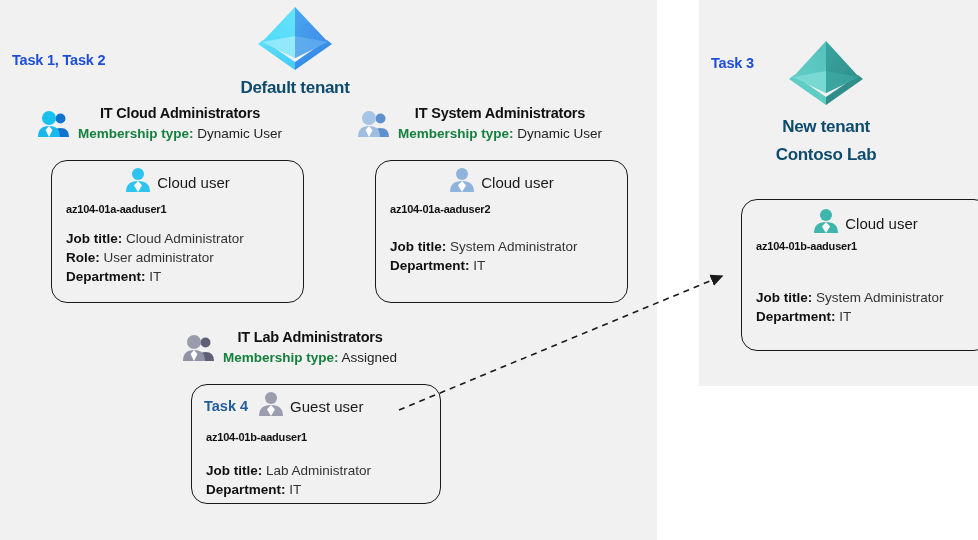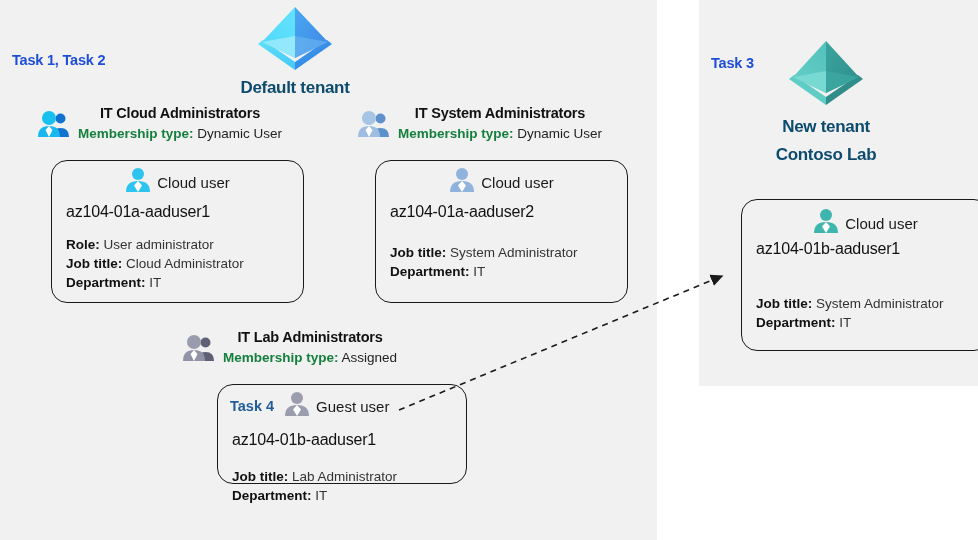--- a/index.html
+++ b/index.html
@@ -105,39 +105,39 @@
     margin-right: 10px;
     white-space: nowrap;
   }
   .card-head .user-type {
     font-size: 15px;
     color: #1a1a1a;
     margin-left: 6px;
     white-space: nowrap;
   }
   .card-name {
-    font-weight: normal;
-    font-size: 16px;
+    font-weight: bold;
+    font-size: 11px;
     color: #111;
     letter-spacing: -0.2px;
     padding-left: 14px;
     white-space: nowrap;
   }
   .card-attrs {
     padding-left: 14px;
     font-size: 13.5px;
     color: #333;
     line-height: 1.42;
   }
   .card-attrs b { color: #111; }
   .card-attrs div { white-space: nowrap; }
 
   #card-aaduser1  { left: 22px;  top: 160px; width: 253px; height: 143px; }
   #card-aaduser2  { left: 346px; top: 160px; width: 253px; height: 143px; }
-  #card-guest     { left: 188px; top: 384px; width: 250px; height: 100px; }
+  #card-guest     { left: 162px; top: 384px; width: 250px; height: 120px; }
   #card-bnewuser  { left: 712px; top: 199px; width: 249px; height: 152px; }
 
   #card-aaduser1 .card-name  { margin-top: 4px; }
   #card-aaduser1 .card-attrs { margin-top: 14px; }
   #card-aaduser2 .card-name  { margin-top: 4px; }
   #card-aaduser2 .card-attrs { margin-top: 22px; }
   #card-guest .card-name     { margin-top: 8px; }
   #card-guest .card-attrs    { margin-top: 18px; }
   #card-bnewuser .card-head  { margin-top: 6px; }
   #card-bnewuser .card-name  { margin-top: 0px; }
@@ -282,22 +282,22 @@
       <svg width="26" height="26" viewBox="0 0 26 26" aria-hidden="true">
         <circle cx="13" cy="7" r="6" fill="#2ec4f0"></circle>
         <path d="M1 25 q0-11 12-11 q12 0 12 11 z" fill="#2ec4f0"></path>
         <path d="M13 14 l-4 4.5 l4 6.5 l4-6.5 z" fill="#ffffff"></path>
       </svg>
     </span>
     <span class="user-type">Cloud user</span>
   </div>
   <div class="card-name">az104-01a-aaduser1</div>
   <div class="card-attrs">
+    <div><b>Job title:</b> <span>Cloud Administrator</span></div>
     <div><b>Role:</b> <span>User administrator</span></div>
-    <div><b>Job title:</b> <span>Cloud Administrator</span></div>
     <div><b>Department:</b> <span>IT</span></div>
   </div>
 </div>
 
 <div class="card" id="card-aaduser2">
   <div class="card-head">
     <span>
       <svg width="26" height="26" viewBox="0 0 26 26" aria-hidden="true">
         <circle cx="13" cy="7" r="6" fill="#8fb3dd"></circle>
         <path d="M1 25 q0-11 12-11 q12 0 12 11 z" fill="#8fb3dd"></path>

